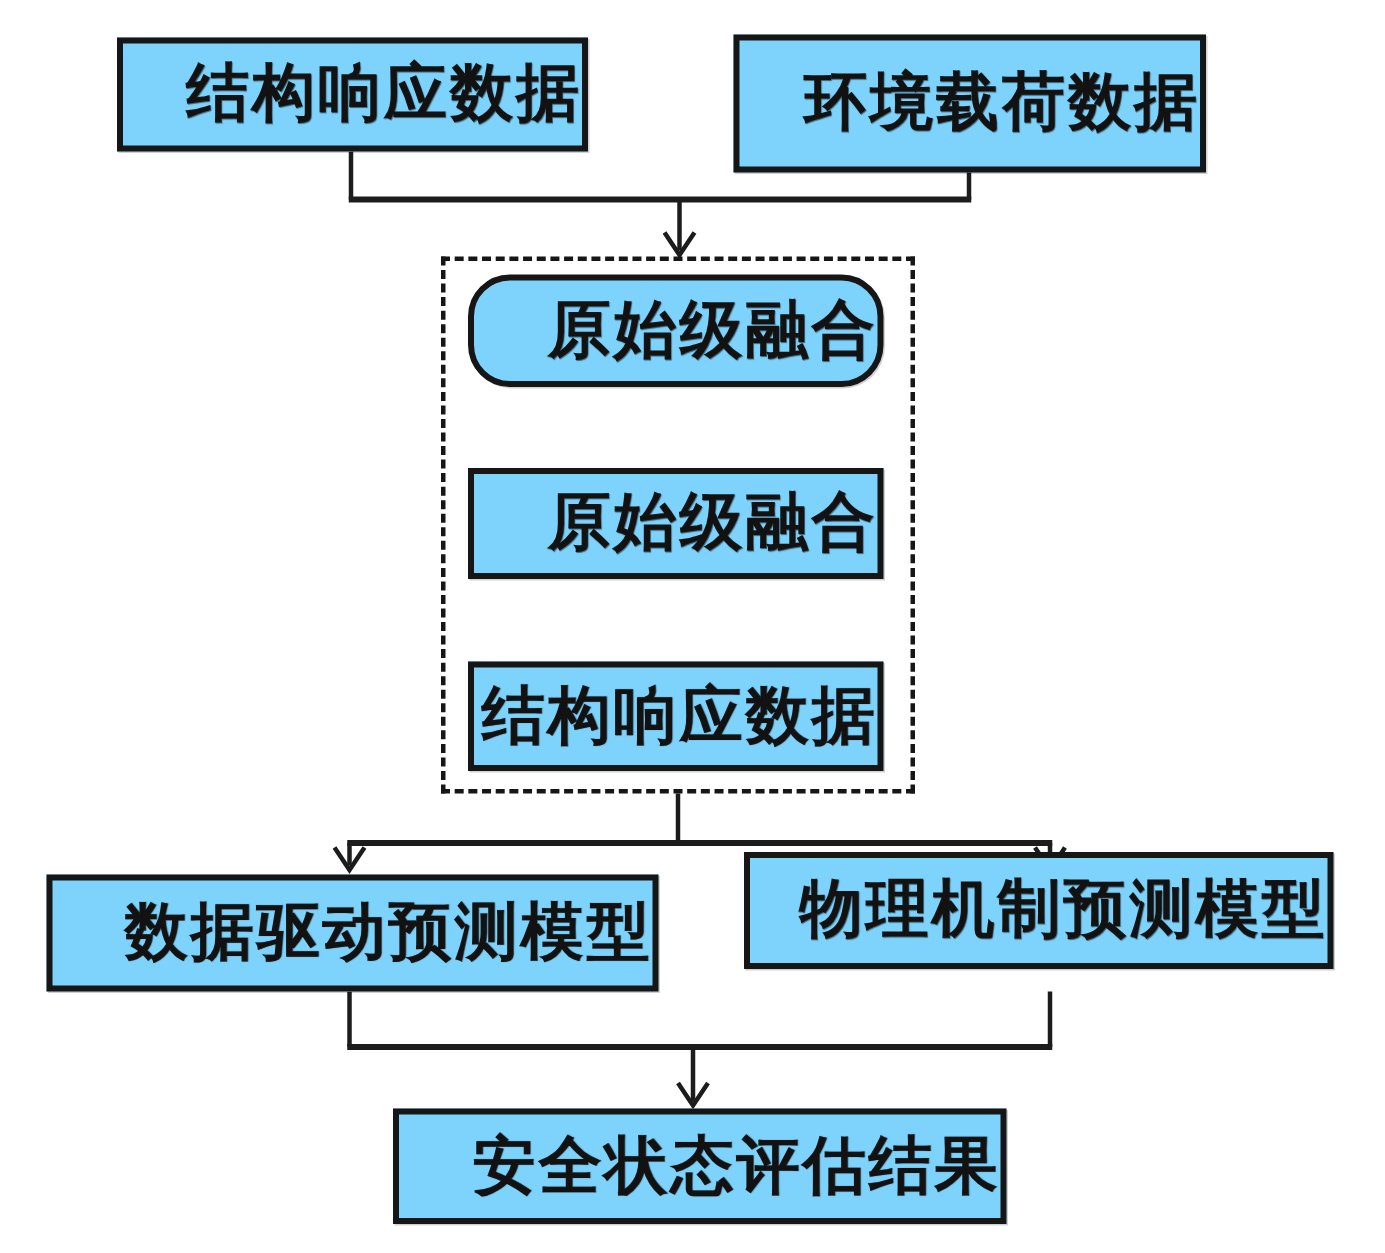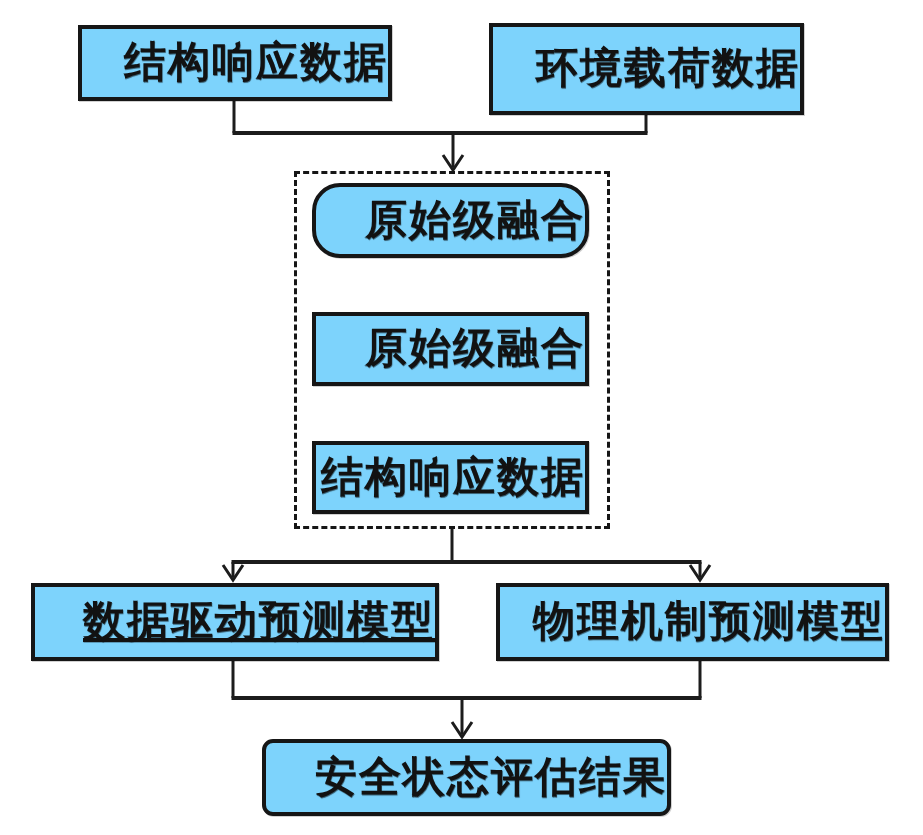--- a/index.html
+++ b/index.html
@@ -53,24 +53,24 @@
   
   .n-structural { left: 78px;  top: 25px;  width: 314px; height: 76px; }
   .n-environ    { left: 489px; top: 23px;  width: 315px; height: 92px; }
   
   .n-fusion-group { left: 294px; top: 171px; width: 316px; height: 358px; }
   
   .n-raw      { left: 312px; top: 183px; width: 277px; height: 75px; border-radius: 28px; }
   .n-feature  { left: 312px; top: 312px; width: 277px; height: 74px; }
   .n-decision { left: 312px; top: 441px; width: 277px; height: 73px; }
   
-  .n-datadriven { left: 31px;  top: 583px; width: 408px; height: 78px; text-decoration: underline; }
-  .n-physical   { left: 496px; top: 583px; width: 393px; height: 78px; }
+  .n-datadriven { left: 31px;  top: 583px; width: 408px; height: 78px; }
+  .n-physical   { left: 496px; top: 568px; width: 393px; height: 78px; }
   
-  .n-result { left: 262px; top: 739px; width: 409px; height: 77px; border-radius: 11px; }
+  .n-result { left: 262px; top: 739px; width: 409px; height: 77px; }
 </style>
 </head>
 <body>
 
 <div class="canvas">
 
   <svg class="connectors" viewBox="0 0 923 835" xmlns="http://www.w3.org/2000/svg">
 
     <g>
       <path d="M234 101 V133" stroke-width="3"></path>

